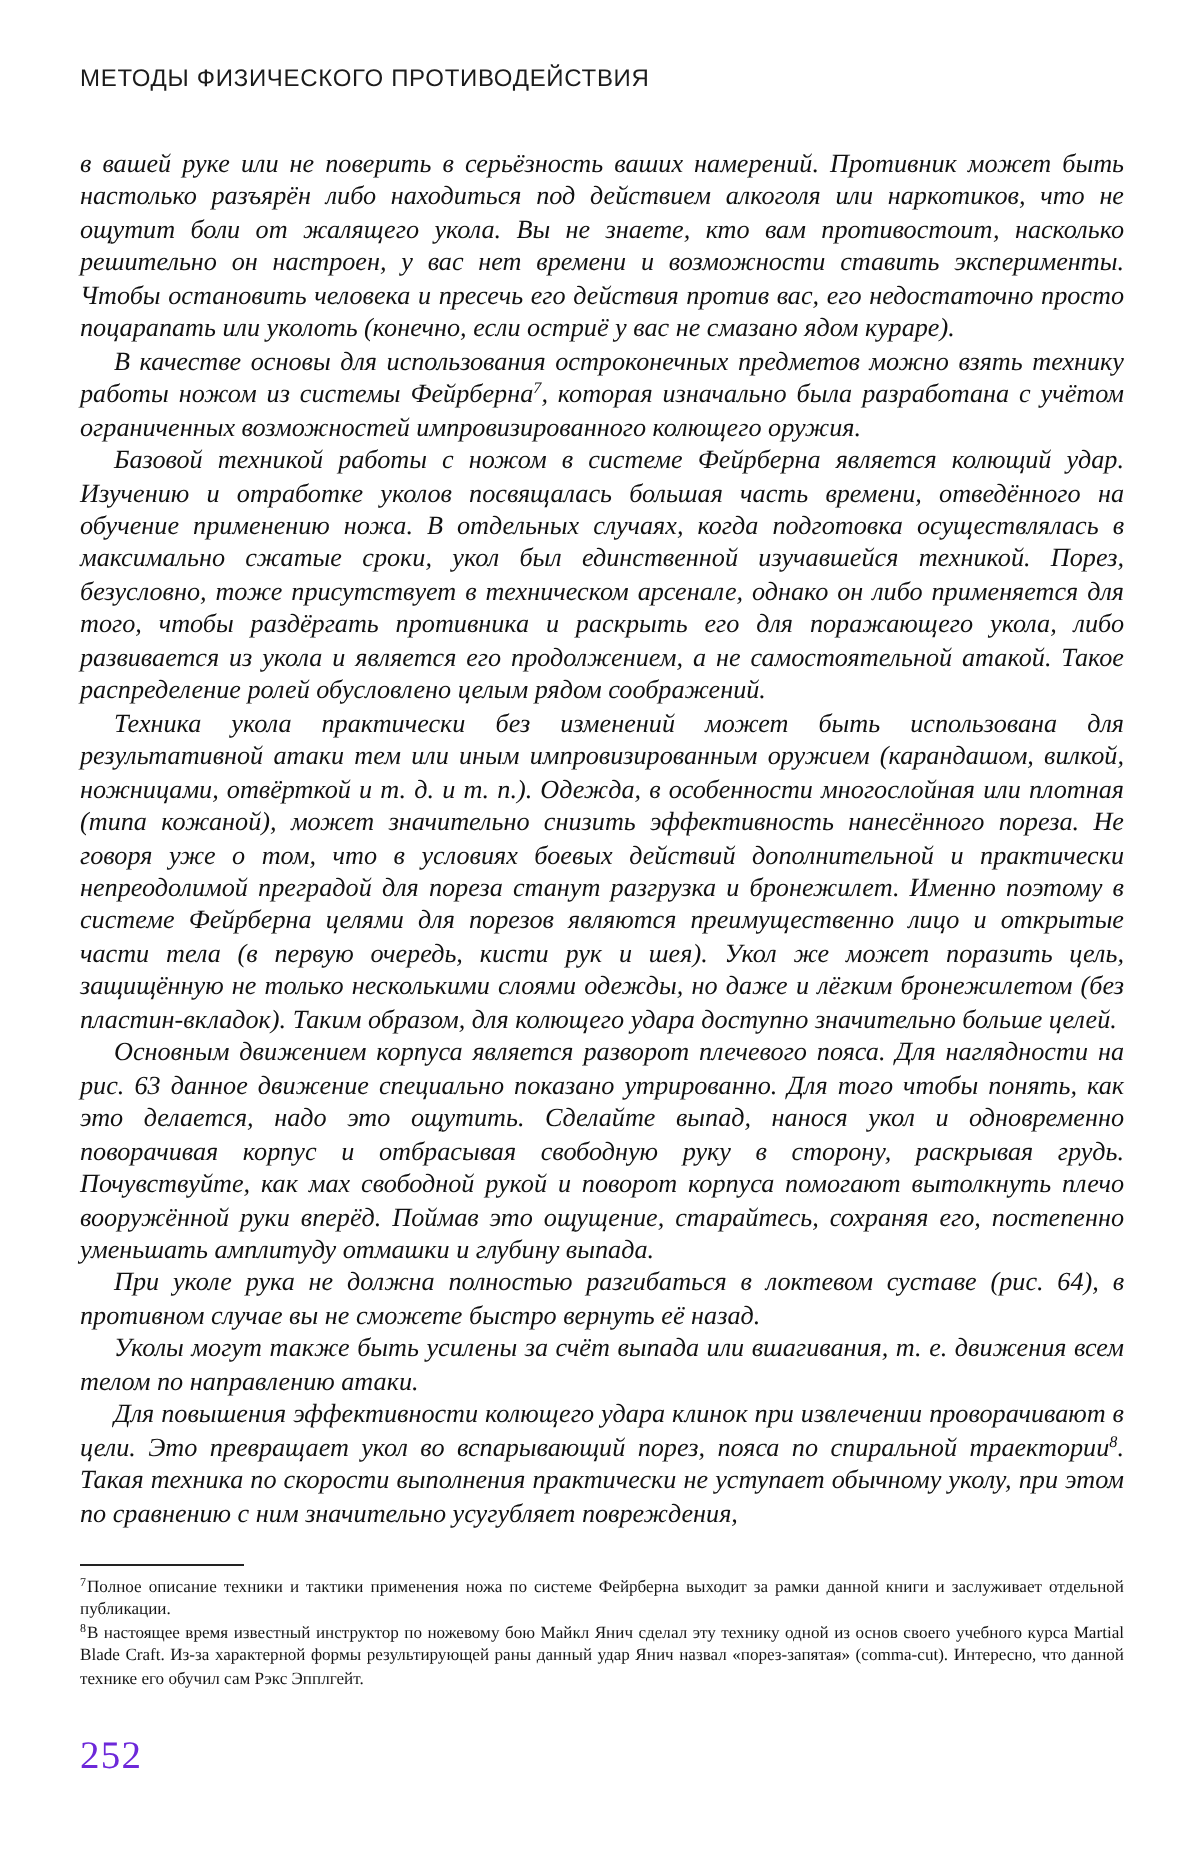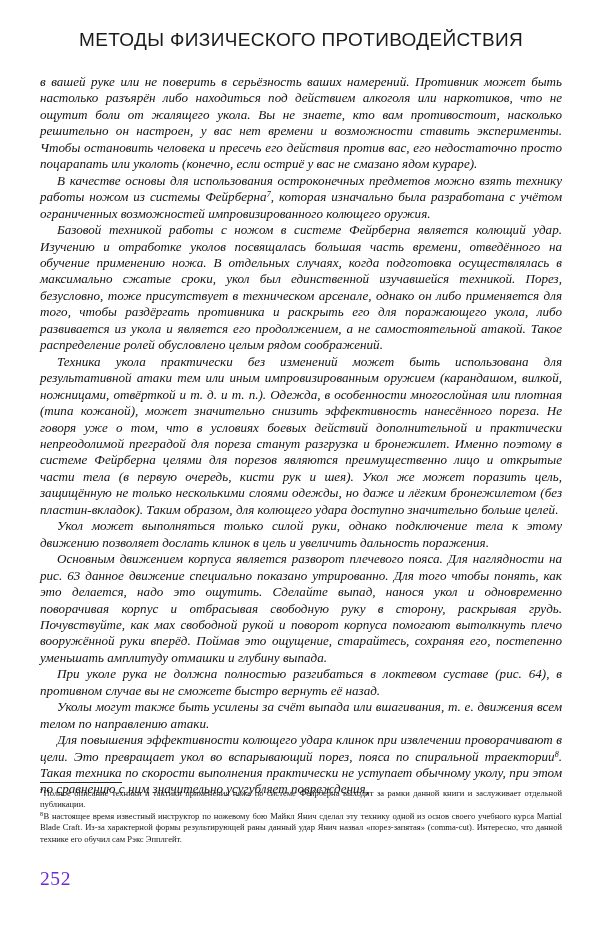--- a/index.html
+++ b/index.html
@@ -26,26 +26,25 @@
   }
 
   
   .running-head {
     position: absolute;
     left: 40px;
     top: 30px;
     width: 522px;
     font-family: "Liberation Sans", "DejaVu Sans", sans-serif;
     font-weight: 300;
-    font-size: 19px;
+    font-size: 12px;
     line-height: 19px;
     letter-spacing: 0.35px;
     color: #1b1b1b;
     white-space: nowrap;
-    margin-left: 39px;
     -webkit-font-smoothing: antialiased;
   }
 
   
   .textblock {
     position: absolute;
     left: 40px;
     top: 74px;
     width: 522px;
     font-style: italic;
@@ -119,21 +118,20 @@
   <div class="textblock">
 
     <p class="noindent">в вашей руке или не поверить в серьёзность ваших намерений. Противник может быть настолько разъярён либо находиться под действием алкоголя или наркотиков, что не ощутит боли от жалящего укола. Вы не знаете, кто вам противостоит, насколько решительно он настроен, у вас нет времени и возможности ставить эксперименты. Чтобы остановить человека и пресечь его действия против вас, его недостаточно просто поцарапать или уколоть (конечно, если остриё у вас не смазано ядом кураре).</p>
 
     <p><span>В качестве основы для использования остроконечных предметов можно взять технику работы ножом из системы Фейрберна</span><sup class="fnref">7</sup><span>, которая изначально была разработана с учётом ограниченных возможностей импровизированного колющего оружия.</span></p>
 
     <p>Базовой техникой работы с ножом в системе Фейрберна является колющий удар. Изучению и отработке уколов посвящалась большая часть времени, отведённого на обучение применению ножа. В отдельных случаях, когда подготовка осуществлялась в максимально сжатые сроки, укол был единственной изучавшейся техникой. Порез, безусловно, тоже присутствует в техническом арсенале, однако он либо применяется для того, чтобы раздёргать противника и раскрыть его для поражающего укола, либо развивается из укола и является его продолжением, а не самостоятельной атакой. Такое распределение ролей обусловлено целым рядом соображений.</p>
 
     <p>Техника укола практически без изменений может быть использована для результативной атаки тем или иным импровизированным оружием (карандашом, вилкой, ножницами, отвёрткой и т. д. и т. п.). Одежда, в особенности многослойная или плотная (типа кожаной), может значительно снизить эффективность нанесённого пореза. Не говоря уже о том, что в условиях боевых действий дополнительной и практически непреодолимой преградой для пореза станут разгрузка и бронежилет. Именно поэтому в системе Фейрберна целями для порезов являются преимущественно лицо и открытые части тела (в первую очередь, кисти рук и шея). Укол же может поразить цель, защищённую не только несколькими слоями одежды, но даже и лёгким бронежилетом (без пластин-вкладок). Таким образом, для колющего удара доступно значительно больше целей.</p>
 
-    <p>Укол может выполняться только силой руки, однако подключение тела к этому движению позволяет дослать клинок в цель и увеличить дальность поражения.</p>
 
     <p>Основным движением корпуса является разворот плечевого пояса. Для наглядности на рис. 63 данное движение специально показано утрированно. Для того чтобы понять, как это делается, надо это ощутить. Сделайте выпад, нанося укол и одновременно поворачивая корпус и отбрасывая свободную руку в сторону, раскрывая грудь. Почувствуйте, как мах свободной рукой и поворот корпуса помогают вытолкнуть плечо вооружённой руки вперёд. Поймав это ощущение, старайтесь, сохраняя его, постепенно уменьшать амплитуду отмашки и глубину выпада.</p>
 
     <p>При уколе рука не должна полностью разгибаться в локтевом суставе (рис. 64), в противном случае вы не сможете быстро вернуть её назад.</p>
 
     <p>Уколы могут также быть усилены за счёт выпада или вшагивания, т. е. движения всем телом по направлению атаки.</p>
 
     <p><span>Для повышения эффективности колющего удара клинок при извлечении проворачивают в цели. Это превращает укол во вспарывающий порез, пояса по спиральной траектории</span><sup class="fnref">8</sup><span>. Такая техника по скорости выполнения практически не уступает обычному уколу, при этом по сравнению с ним значительно усугубляет повреждения,</span></p>
 
   </div>

